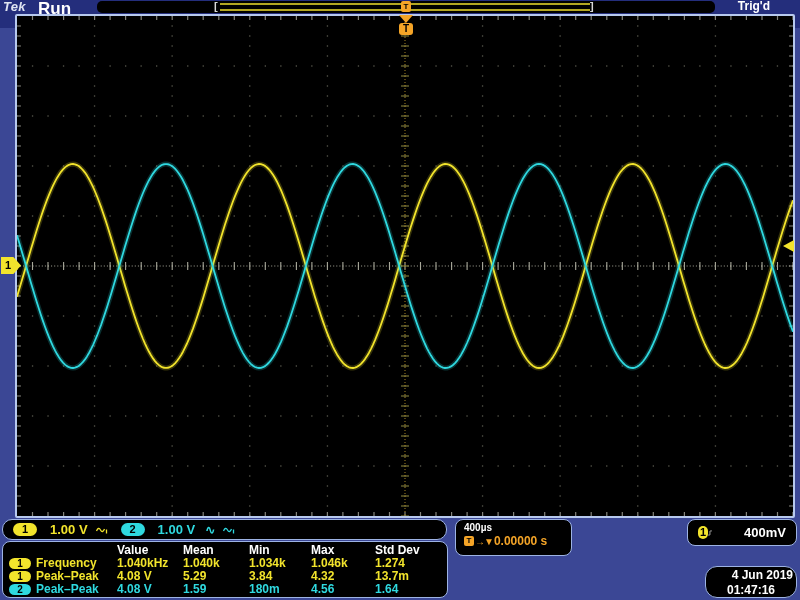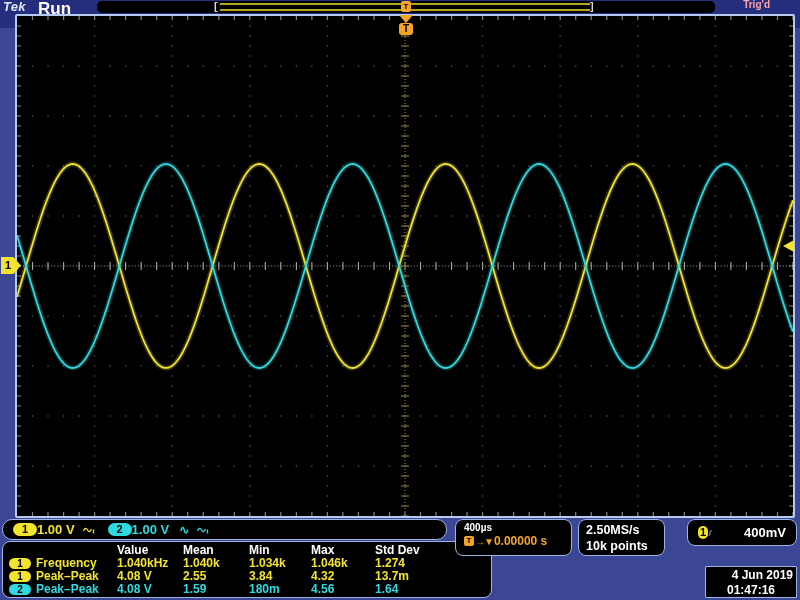--- a/index.html
+++ b/index.html
@@ -3,21 +3,21 @@
 <meta charset="utf-8">
 <style>
   html,body{margin:0;padding:0;background:#111;}
   .screen{position:relative;width:800px;height:600px;background:#3b4795;overflow:hidden;
           font-family:"Liberation Sans",sans-serif;font-weight:bold;}
 
   
   .topbar{position:absolute;left:0;top:0;width:800px;height:28px;background:#242e7c;}
   .tek{position:absolute;left:3px;top:-1px;color:#dfe4f2;font-size:13px;font-style:italic;letter-spacing:.3px;}
   .run{position:absolute;left:38px;top:-1px;color:#fff;font-size:17px;}
-  .trigd{position:absolute;right:30px;top:-1px;color:#fca5a5;font-size:10px;}
+  .trigd{position:absolute;right:30px;top:-1px;color:#ffffff;font-size:12px;}
   .recbar{position:absolute;left:97px;top:1px;width:618px;height:12px;background:#000;border-radius:5px;}
   .recwin{position:absolute;left:123px;top:2px;width:370px;height:8px;box-sizing:border-box;
           border-top:2px solid #b3a622;border-bottom:2px solid #b3a622;}
   .brk{position:absolute;top:-1px;color:#d8d8d8;font-size:11px;}
   .brk-l{left:117px;} .brk-r{left:493px;}
   .rec-t{position:absolute;left:304px;top:0px;width:10px;height:11px;background:#f4a427;border-radius:2px;
          color:#000;font-size:8px;line-height:11px;text-align:center;}
 
   
   .frame{position:absolute;left:15px;top:14px;width:780px;height:504px;box-sizing:border-box;
@@ -33,26 +33,26 @@
         padding-left:4px;box-sizing:border-box;}
   .trig-arrow{position:absolute;left:783px;top:240px;width:0;height:0;
         border-top:6px solid transparent;border-bottom:6px solid transparent;border-right:11px solid #f2e42c;}
 
   
   .box{position:absolute;background:#000;border:1.5px solid #9db3e4;border-radius:8px;box-sizing:border-box;}
   .ch-box{left:2px;top:519px;width:445px;height:21px;border-radius:10px;display:flex;align-items:center;
           padding-left:10px;}
   .badge{display:inline-block;width:24px;height:13px;border-radius:8px;color:#000;font-size:11px;
          line-height:13px;text-align:center;}
-  .ch-box .scale{font-size:13px;text-align:right;}
+  .ch-box .scale{font-size:13px;margin-left:13px;text-align:right;}
   .ch-box svg.bw{margin-left:8px;}
   .ch-box .badge2{margin-left:12px;}
   .coupl{margin-left:10px;font-size:12px;}
 
-  .meas-box{left:2px;top:541px;width:490px;height:57px;padding-top:2px;}
+  .meas-box{left:2px;top:541px;width:446px;height:57px;padding-top:2px;}
   .m-row{display:grid;grid-template-columns:108px 66px 66px 62px 64px 70px;height:13px;line-height:13px;
          font-size:12px;padding-left:6px;}
   .m-row.head{color:#fff;}
   .m-label{display:flex;align-items:center;gap:5px;}
   .m-badge{width:22px;height:11px;border-radius:7px;font-size:10px;line-height:11px;text-align:center;
            color:#000;flex:0 0 22px;}
 
   .h-box{left:455px;top:519px;width:117px;height:37px;padding:2px 0 0 8px;}
   .h-scale{color:#fff;font-size:10px;}
   .h-delay{color:#f4a427;font-size:12px;display:flex;align-items:center;margin-top:1px;}
@@ -60,21 +60,21 @@
           font-size:8px;line-height:10px;text-align:center;margin-right:1px;flex:0 0 10px;}
   .arrows{font-size:10px;letter-spacing:-1px;margin-right:1px;}
 
   .acq-box{left:578px;top:519px;width:87px;height:37px;padding:2px 0 0 7px;color:#fff;font-size:12.5px;}
   .acq-box div{line-height:16px;}
 
   .trig-box{left:687px;top:519px;width:110px;height:27px;display:flex;align-items:center;
             justify-content:space-between;padding:0 10px;}
   .trig-level{color:#fff;font-size:13px;margin-left:32px;}
 
-  .date-box{left:705px;top:566px;width:92px;height:32px;border-radius:1px;color:#fff;font-size:12px;
+  .date-box{left:705px;top:566px;width:92px;height:32px;border-radius:12px;color:#fff;font-size:12px;
             padding:1px 3px;}
   .date-line{text-align:right;line-height:15px;}
   .time-line{text-align:center;line-height:15px;}
 </style>
 </head>
 <body>
 
 <div class="screen">
 
   <div class="topbar">
@@ -145,21 +145,21 @@
         <span>1.034k</span>
         <span>1.046k</span>
         <span>1.274</span>
       </div>
       <div class="m-row" style="color: rgb(242, 228, 44);">
         <span class="m-label">
           <span class="m-badge" style="background: rgb(242, 228, 44);">1</span>
           <span>Peak–Peak</span>
         </span>
         <span>4.08 V</span>
-        <span>2.55</span>
+        <span>5.29</span>
         <span>3.84</span>
         <span>4.32</span>
         <span>13.7m</span>
       </div>
       <div class="m-row" style="color: rgb(47, 217, 224);">
         <span class="m-label">
           <span class="m-badge" style="background: rgb(47, 217, 224);">2</span>
           <span>Peak–Peak</span>
         </span>
         <span>4.08 V</span>
@@ -172,24 +172,20 @@
 
   <div class="box h-box">
     <div class="h-scale">400µs</div>
     <div class="h-delay">
       <span class="t-chip">T</span>
       <span class="arrows">→▼</span>
       <span>0.00000 s</span>
     </div>
   </div>
 
-  <div class="box acq-box">
-    <div>2.50MS/s</div>
-    <div>10k points</div>
-  </div>
 
   <div class="box trig-box">
     <span class="badge b1" style="background: rgb(242, 228, 44);">1</span>
     <svg width="10" height="14" viewBox="0 0 10 14">
       <path d="M0.5,12 H3.5 Q4.7,12 4.7,10.8 V3.2 Q4.7,2 5.9,2 H9.5" fill="none" stroke="#fff" stroke-width="1.5"></path>
     </svg>
     <span class="trig-level">400mV</span>
   </div>
 
   <div class="box date-box">

